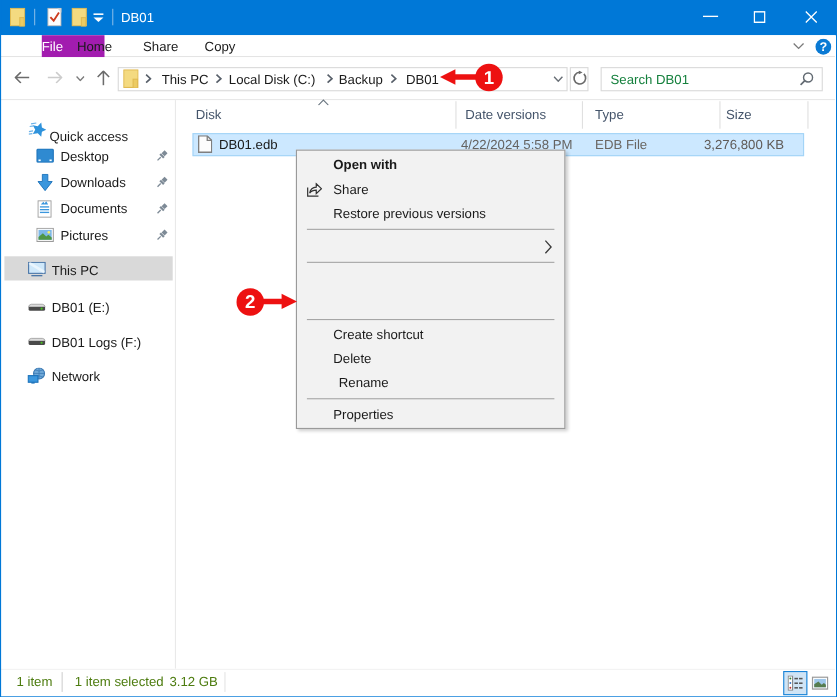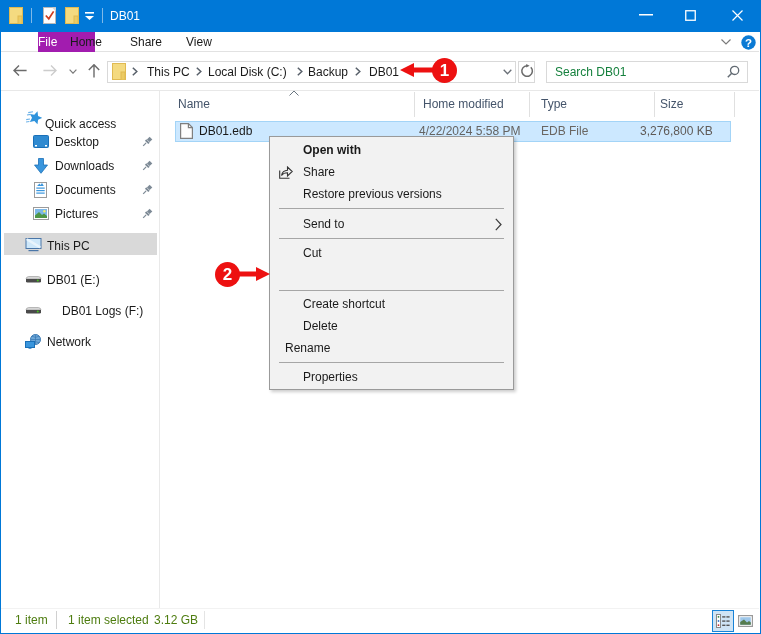--- a/index.html
+++ b/index.html
@@ -82,21 +82,21 @@
       <rect x="0.75" y="0.75" width="9.5" height="9.5" fill="none" stroke="#fff" stroke-width="1.3"></rect>
     </svg>
   <svg class="abs" style="left:732px; top:10px;" width="11" height="11" viewBox="0 0 11 11">
       <path d="M0.5 0.5 L10.5 10.5 M10.5 0.5 L0.5 10.5" stroke="#fff" stroke-width="1.2"></path>
     </svg>
 
   <div class="abs tabrow"></div>
   <div class="abs filetab">File</div>
   <div class="abs tab" style="left:70px; top:32px;">Home</div>
   <div class="abs tab" style="left:130px; top:32px;">Share</div>
-  <div class="abs tab" style="left:186px; top:32px;">View</div>
+  <div class="abs tab" style="left:186px; top:32px;">Copy</div>
   <svg class="abs" style="left:721px; top:39px;" width="10" height="6" viewBox="0 0 10 6">
       <path d="M0.5 0.5 L5 5 L9.5 0.5" stroke="#7b7b7b" stroke-width="1.2" fill="none"></path>
     </svg>
   <svg class="abs" style="left:741px; top:35px;" width="15" height="15" viewBox="0 0 15 15">
     <circle cx="7.5" cy="7.5" r="7.2" fill="#0a7ad4"></circle>
     <text x="7.6" y="11.6" font-size="11.5" font-weight="bold" fill="#fff" text-anchor="middle" font-family="Liberation Sans">?</text>
   </svg>
 
   <div class="abs addrrow"></div>
   <svg class="abs" style="left:13px; top:65px;" width="14" height="11" viewBox="0 0 14 11">
@@ -215,34 +215,34 @@
     <path d="M1 5 Q1.2 2.8 3.5 2.6 L13.5 2.6 Q15.8 2.8 16 5 Z" fill="#dcdcdc" stroke="#9a9a9a" stroke-width="0.7"></path>
     <path d="M1 5 L16 5 L16 7.2 Q16 8.6 14.5 8.6 L2.5 8.6 Q1 8.6 1 7.2 Z" fill="#4a4a4a"></path>
     <circle cx="12.8" cy="6.6" r="1" fill="#46c21e"></circle>
   </svg>
   <div class="sideitem" style="left:47px; top:273px;">DB01 (E:)</div>
   <svg class="abs" style="left:25px; top:305px;" width="17" height="10" viewBox="0 0 17 10">
     <path d="M1 5 Q1.2 2.8 3.5 2.6 L13.5 2.6 Q15.8 2.8 16 5 Z" fill="#dcdcdc" stroke="#9a9a9a" stroke-width="0.7"></path>
     <path d="M1 5 L16 5 L16 7.2 Q16 8.6 14.5 8.6 L2.5 8.6 Q1 8.6 1 7.2 Z" fill="#4a4a4a"></path>
     <circle cx="12.8" cy="6.6" r="1" fill="#46c21e"></circle>
   </svg>
-  <div class="sideitem" style="left:62px; top:304px;text-align:center;">DB01 Logs (F:)</div>
+  <div class="sideitem" style="left:47px; top:304px;text-align:center;">DB01 Logs (F:)</div>
   <svg class="abs" style="left:25px; top:334px;" width="17" height="15" viewBox="0 0 17 15">
     <circle cx="10.5" cy="5.5" r="5" fill="#6fa8d8" stroke="#3a79b3"></circle>
     <path d="M5.7 5.5 L15.3 5.5 M10.5 0.6 L10.5 10.4 M6.8 2.2 Q10.5 4.5 14.2 2.2 M6.8 8.8 Q10.5 6.5 14.2 8.8" stroke="#3a79b3" stroke-width="0.7" fill="none"></path>
     <rect x="0.5" y="7.5" width="9" height="6" fill="#3a96dd" stroke="#1a70b8"></rect>
     <rect x="3.5" y="13.5" width="3" height="1.2" fill="#1a70b8"></rect>
   </svg>
   <div class="sideitem" style="left:47px; top:335px;">Network</div>
 
   <svg class="abs" style="left:289px; top:90px;" width="10" height="6" viewBox="0 0 10 6">
       <path d="M0.5 5.5 L5 1 L9.5 5.5" stroke="#6a7680" stroke-width="1" fill="none"></path>
     </svg>
-  <div class="abs hdrtxt" style="left:178px; top:97px;">Name</div>
-  <div class="abs hdrtxt" style="left:423px; top:97px;">Home modified</div>
+  <div class="abs hdrtxt" style="left:178px; top:97px;">Disk</div>
+  <div class="abs hdrtxt" style="left:423px; top:97px;">Date versions</div>
   <div class="abs hdrtxt" style="left:541px; top:97px;">Type</div>
   <div class="abs hdrtxt" style="left:660px; top:97px;">Size</div>
   <div class="abs" style="left:414px; top:92px; width:1px; height:25px; background:#e0e0e0;"></div>
   <div class="abs" style="left:529px; top:92px; width:1px; height:25px; background:#e0e0e0;"></div>
   <div class="abs" style="left:654px; top:92px; width:1px; height:25px; background:#e0e0e0;"></div>
   <div class="abs" style="left:734px; top:92px; width:1px; height:25px; background:#e0e0e0;"></div>
 
   <div class="abs selrow"></div>
   <svg class="abs" style="left:180px; top:123px;" width="13" height="16" viewBox="0 0 13 16">
     <path d="M0.6 0.6 L8.4 0.6 L12.4 4.6 L12.4 15.4 L0.6 15.4 Z" fill="#fdfdfd" stroke="#7f7f7f" stroke-width="1.2"></path>
@@ -257,35 +257,29 @@
   <div class="abs mi" style="left:269px; top:139px; font-weight:bold;">
       <span>Open with</span>
     </div>
   <div class="abs mi" style="left:269px; top:161px;">
       <span>Share</span>
     </div>
   <div class="abs mi" style="left:269px; top:183px;text-align:right;">
       <span>Restore previous versions</span>
     </div>
   <div class="abs msep" style="left:279px; top:208px;"></div>
-  <div class="abs mi" style="left:269px; top:213px;">
-      <span>Send to</span>
-    </div>
   <div class="abs msep" style="left:279px; top:238px;"></div>
-  <div class="abs mi" style="left:269px; top:242px;">
-      <span>Cut</span>
-    </div>
   <div class="abs msep" style="left:279px; top:290px;"></div>
   <div class="abs mi" style="left:269px; top:293px;">
       <span>Create shortcut</span>
     </div>
   <div class="abs mi" style="left:269px; top:315px;">
       <span>Delete</span>
     </div>
-  <div class="abs mi" style="left:251px; top:337px;">
+  <div class="abs mi" style="left:274px; top:337px;">
       <span>Rename</span>
     </div>
   <div class="abs msep" style="left:279px; top:362px;"></div>
   <div class="abs mi" style="left:269px; top:366px;">
       <span>Properties</span>
     </div>
   <svg class="abs" style="left:279px; top:166px;" width="14" height="13" viewBox="0 0 14 13">
     <path d="M10.5 12.3 L0.7 12.3 L0.7 4.5" stroke="#333" stroke-width="1.1" fill="none"></path>
     <path d="M2.5 9.5 Q3.5 4.5 8.5 4.2 L8.5 1 L13.2 5.5 L8.5 10 L8.5 6.8 Q4.5 6.8 2.5 9.5 Z" fill="none" stroke="#333" stroke-width="1.1"></path>
   </svg>

